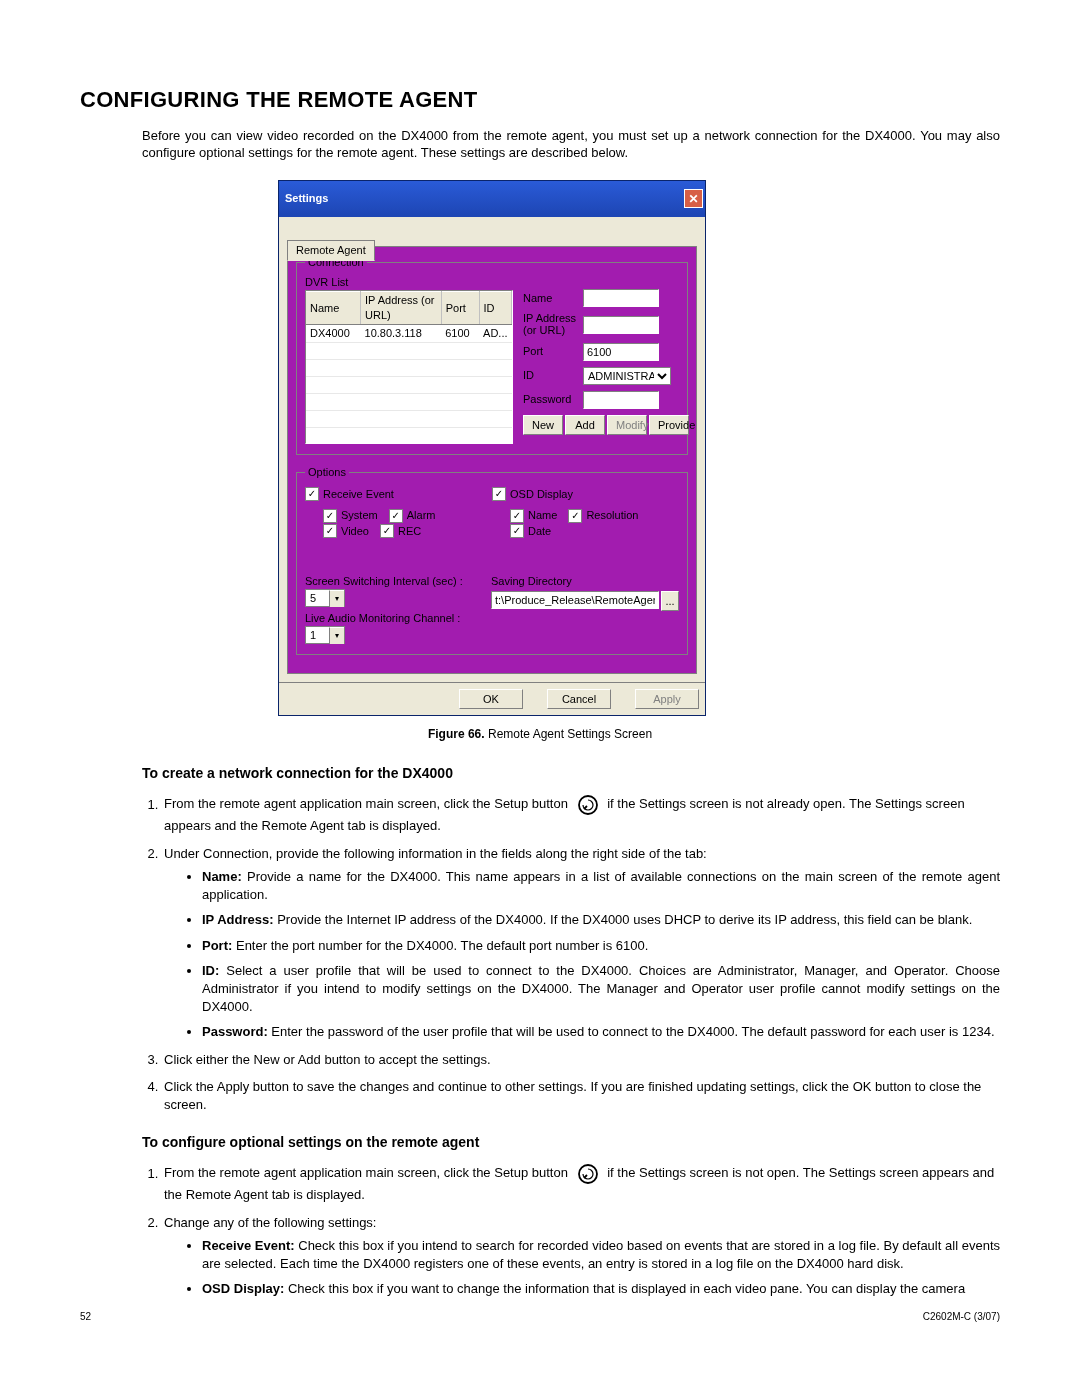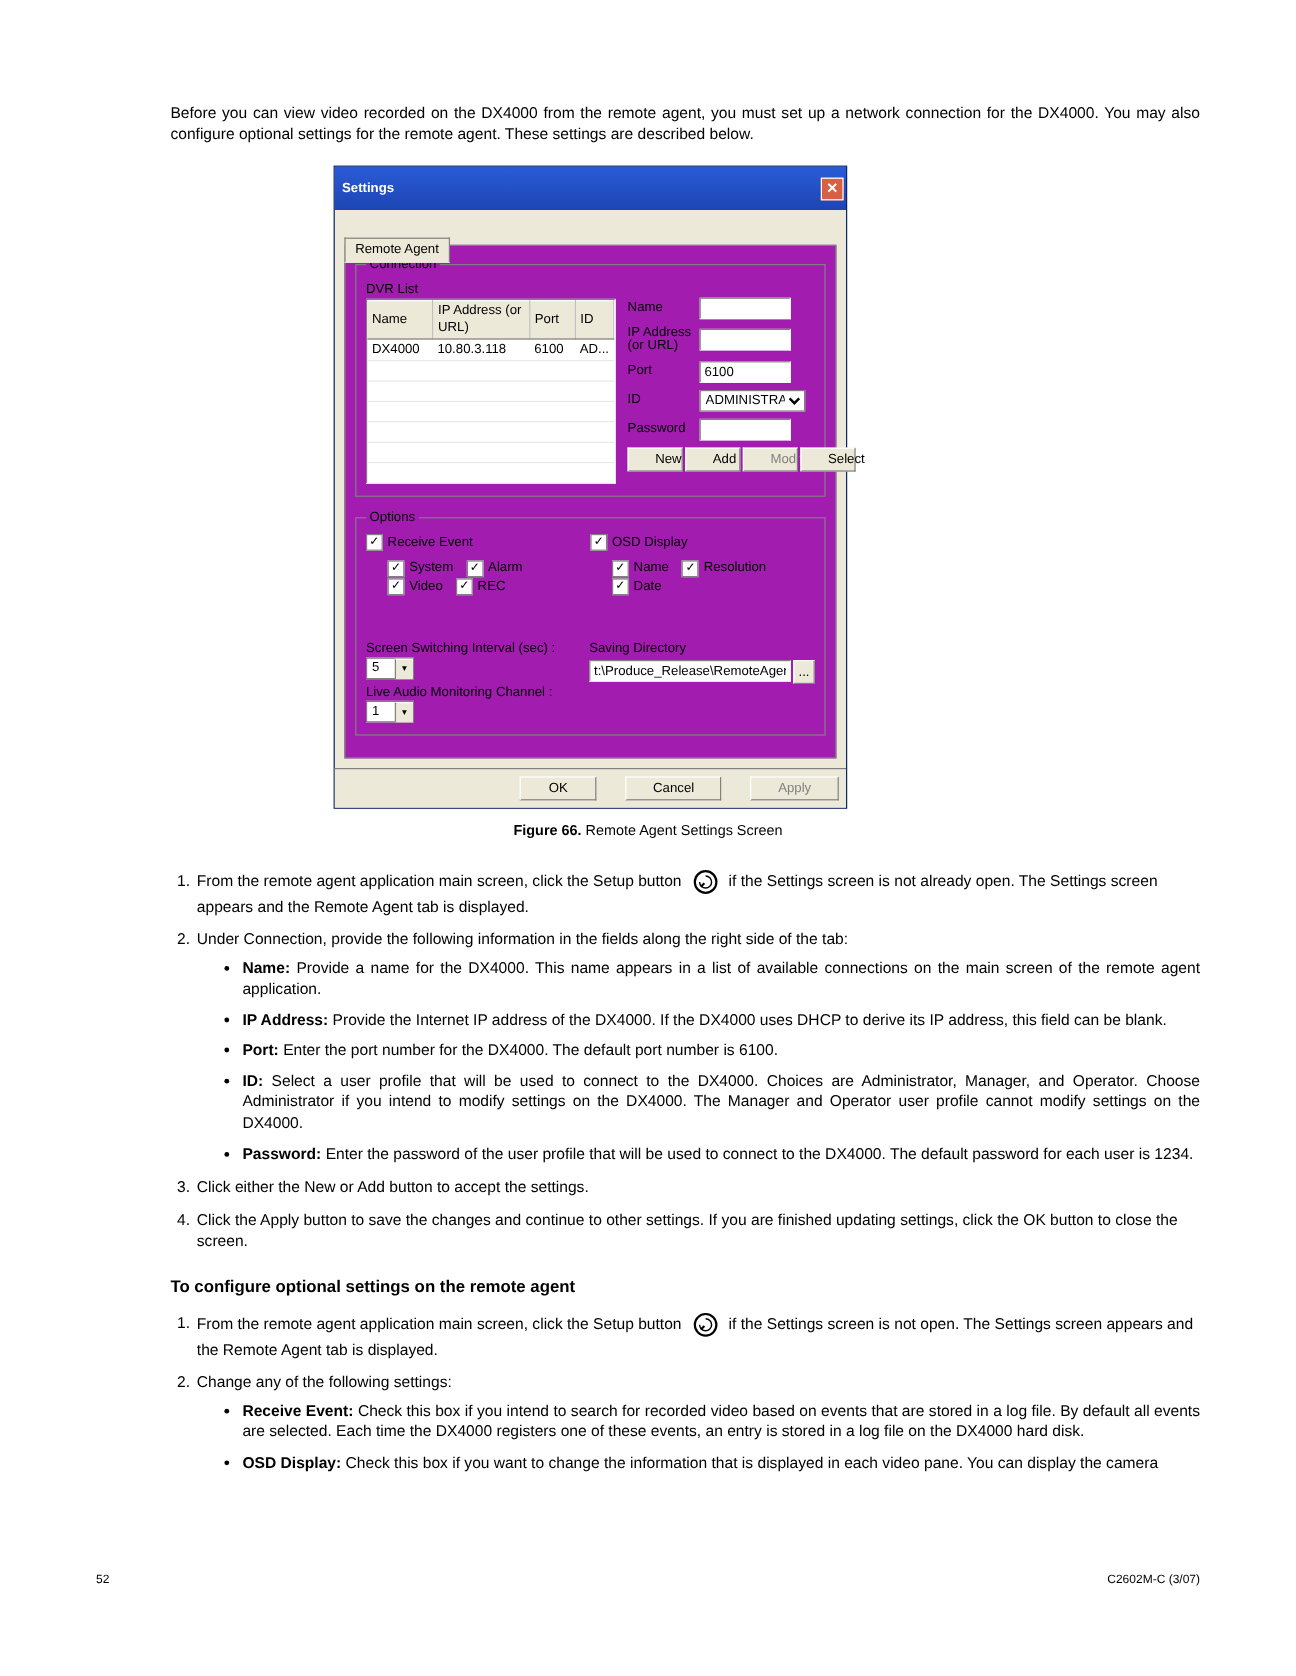--- a/index.html
+++ b/index.html
@@ -147,21 +147,21 @@
     border: 1px solid #808080;
     background: #fff;
   }
   .winbtn {
     border: 1px solid #808080;
     border-top-color: #fff;
     border-left-color: #fff;
     background: #ece9d8;
     height: 20px;
     font-size: 11px;
-    padding: 0 22px;
+    padding: 0 8px;
     cursor: default;
     min-width: 40px;
   }
   .winbtn.disabled {
     color: #808080;
     border-top-color:#fff;
   }
   .btnrow {
     display: flex;
     gap: 2px;
@@ -291,20 +291,21 @@
     font-size: 10px;
   }
   .just {
     text-align: justify;
   }
 </style>
 </head>
 <body>
 
 <div class="page">
+  <h1>CONFIGURING THE REMOTE AGENT</h1>
   <p class="intro just">Before you can view video recorded on the DX4000 from the remote agent, you must set up a network connection for the DX4000. You may also configure optional settings for the remote agent. These settings are described below.</p>
 
   <div class="scrwrap">
     <div class="dlg">
       <div class="titlebar">
         <span>Settings</span>
         <span class="closebox">✕</span>
       </div>
       <div class="dlgbody">
         <span class="tab">Remote Agent</span>
@@ -388,21 +389,21 @@
                   <select class="winselect"><option>ADMINISTRATO</option></select>
                   </div>
                 <div class="formrow">
                     <span class="lbl">Password</span>
                   <input class="wininput" type="password" style="">
                   </div>
                 <div class="btnrow">
                   <button class="winbtn">New</button>
                   <button class="winbtn">Add</button>
                   <button class="winbtn disabled">Modify</button>
-                  <button class="winbtn">Select</button>
+                  <button class="winbtn">Provide</button>
                 </div>
               </div>
             </div>
           </fieldset>
 
           <fieldset class="win">
             <legend>Options</legend>
             <div style="display:flex;">
               <div style="flex:1;">
                 <div class="chk">
@@ -476,20 +477,21 @@
       <div class="bottombar">
         <button class="winbtn" style="min-width:64px">OK</button>
         <button class="winbtn" style="min-width:64px">Cancel</button>
         <button class="winbtn disabled" style="min-width:64px">Apply</button>
       </div>
     </div>
   </div>
 
   <div class="figcap"><b>Figure 66.</b><span>  Remote Agent Settings Screen</span></div>
 
+  <h3 class="sub">To create a network connection for the DX4000</h3>
   <ol class="steps">
     <li><span>From the remote agent application main screen, click the Setup button </span><span class="iconinline"><svg viewBox="0 0 24 24">
             <circle cx="12" cy="12" r="9" fill="none" stroke="#000" stroke-width="1.8"></circle>
             <path d="M8 16 L11 13" stroke="#000" stroke-width="1.8"></path>
             <path d="M12 7 A5 5 0 1 1 7 12" fill="none" stroke="#000" stroke-width="1.2"></path>
           </svg></span><span> if the Settings screen is not already open. The Settings screen appears and the Remote Agent tab is displayed.</span></li>
     <li>
       <span>Under Connection, provide the following information in the fields along the right side of the tab:</span>
       <ul class="bullets">
         <li class="just"><b>Name:</b><span> Provide a name for the DX4000. This name appears in a list of available connections on the main screen of the remote agent application.</span></li>

